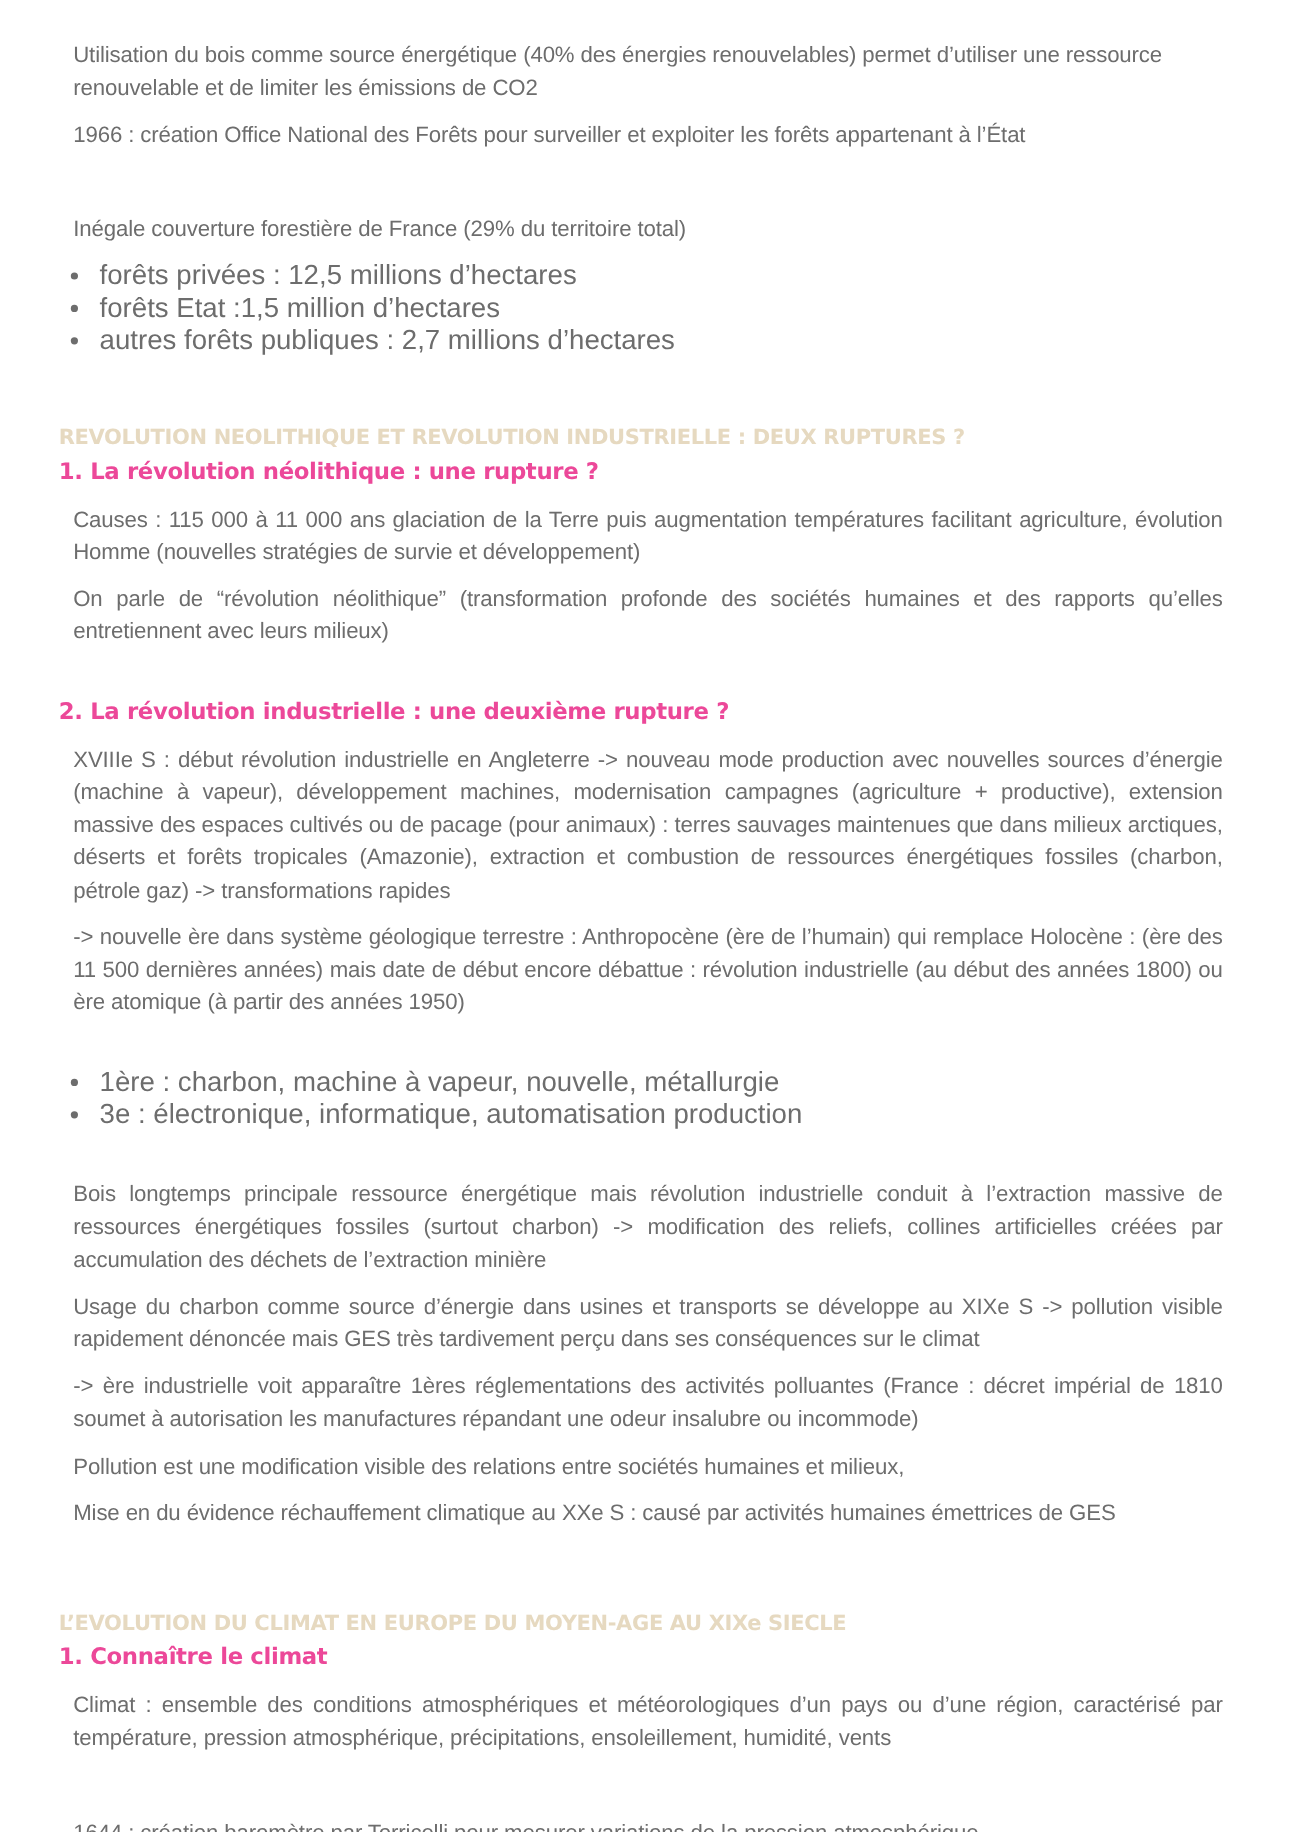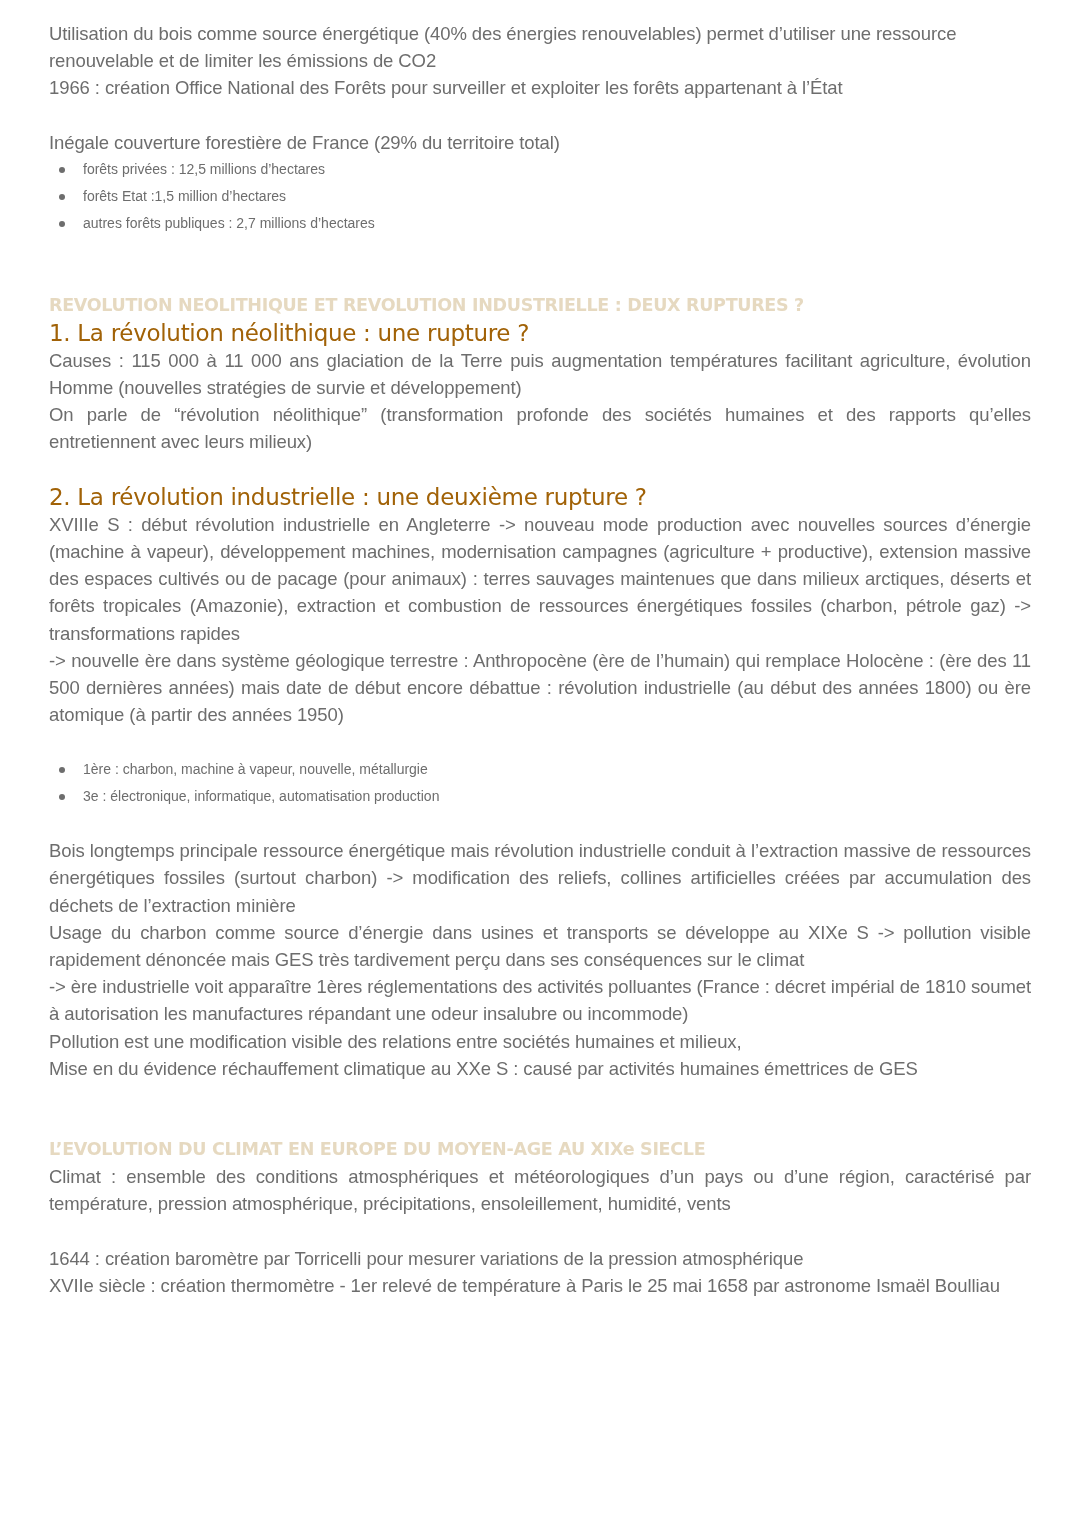--- a/index.html
+++ b/index.html
@@ -17,21 +17,21 @@
     }
     .page {
       position: absolute;
       left: 49px;
       top: 20px;
       width: 982px;
     }
     .p {
       font-size: 18.5px;
       line-height: 27.2px;
-      margin: 0;
+      margin: 12px;
       color: #6d6d6d;
       letter-spacing: -0.1px;
     }
     .p.just {
       text-align: justify;
       text-align-last: left;
     }
     .blank {
       height: 27.2px;
     }
@@ -39,21 +39,21 @@
       height: 54px;
     }
     ul.bullets {
       list-style: none;
       margin: 0;
       padding: 0;
     }
     ul.bullets li {
       position: relative;
       padding-left: 34px;
-      font-size: 14px;
+      font-size: 23px;
       line-height: 27.2px;
       color: #6d6d6d;
     }
     ul.bullets li .dot {
       position: absolute;
       left: 10px;
       top: 11px;
       width: 6px;
       height: 6px;
       border-radius: 50%;
@@ -63,24 +63,24 @@
       font-family: "DejaVu Sans", sans-serif;
       font-weight: bold;
       font-size: 17.5px;
       line-height: 27.2px;
       color: #e6d9c0;
       letter-spacing: -0.3px;
       margin: 0;
     }
     .h2 {
       font-family: "DejaVu Sans", sans-serif;
-      font-weight: normal;
-      font-size: 23px;
+      font-weight: bold;
+      font-size: 19px;
       line-height: 28px;
-      color: #a16207;
+      color: #ec4899;
       letter-spacing: -0.3px;
       margin: 0;
     }
   </style>
 </head>
 <body>
 
 <div class="page">
 
   <p class="p">Utilisation du bois comme source énergétique (40% des énergies renouvelables) permet d’utiliser une ressource renouvelable et de limiter les émissions de CO2</p>
@@ -113,18 +113,19 @@
   <div class="blank"></div>
   <p class="p just">Bois longtemps principale ressource énergétique mais révolution industrielle conduit à l’extraction massive de ressources énergétiques fossiles (surtout charbon) -&gt; modification des reliefs, collines artificielles créées par accumulation des déchets de l’extraction minière</p>
   <p class="p just">Usage du charbon comme source d’énergie dans usines et transports se développe au XIXe S -&gt; pollution visible rapidement dénoncée mais GES très tardivement perçu dans ses conséquences sur le climat</p>
   <p class="p just">-&gt; ère industrielle voit apparaître 1ères réglementations des activités polluantes (France : décret impérial de 1810 soumet à autorisation les manufactures répandant une odeur insalubre ou incommode)</p>
   <p class="p">Pollution est une modification visible des relations entre sociétés humaines et milieux,</p>
   <p class="p">Mise en du évidence réchauffement climatique au XXe S : causé par  activités humaines émettrices de GES</p>
 
   <div class="blank2"></div>
 
   <h1 class="h1">L’EVOLUTION DU CLIMAT EN EUROPE DU MOYEN-AGE AU XIXe SIECLE</h1>
+  <h2 class="h2">1. Connaître le climat</h2>
   <p class="p just">Climat : ensemble des conditions atmosphériques et météorologiques d’un pays ou d’une région, caractérisé par température, pression atmosphérique, précipitations, ensoleillement, humidité,  vents</p>
   <div class="blank"></div>
   <p class="p">1644 : création baromètre par Torricelli pour mesurer variations de la pression atmosphérique</p>
   <p class="p just">XVIIe siècle : création thermomètre - 1er relevé de température à Paris le 25 mai 1658 par astronome Ismaël Boulliau</p>
 
 </div>
 
 </body></html>

